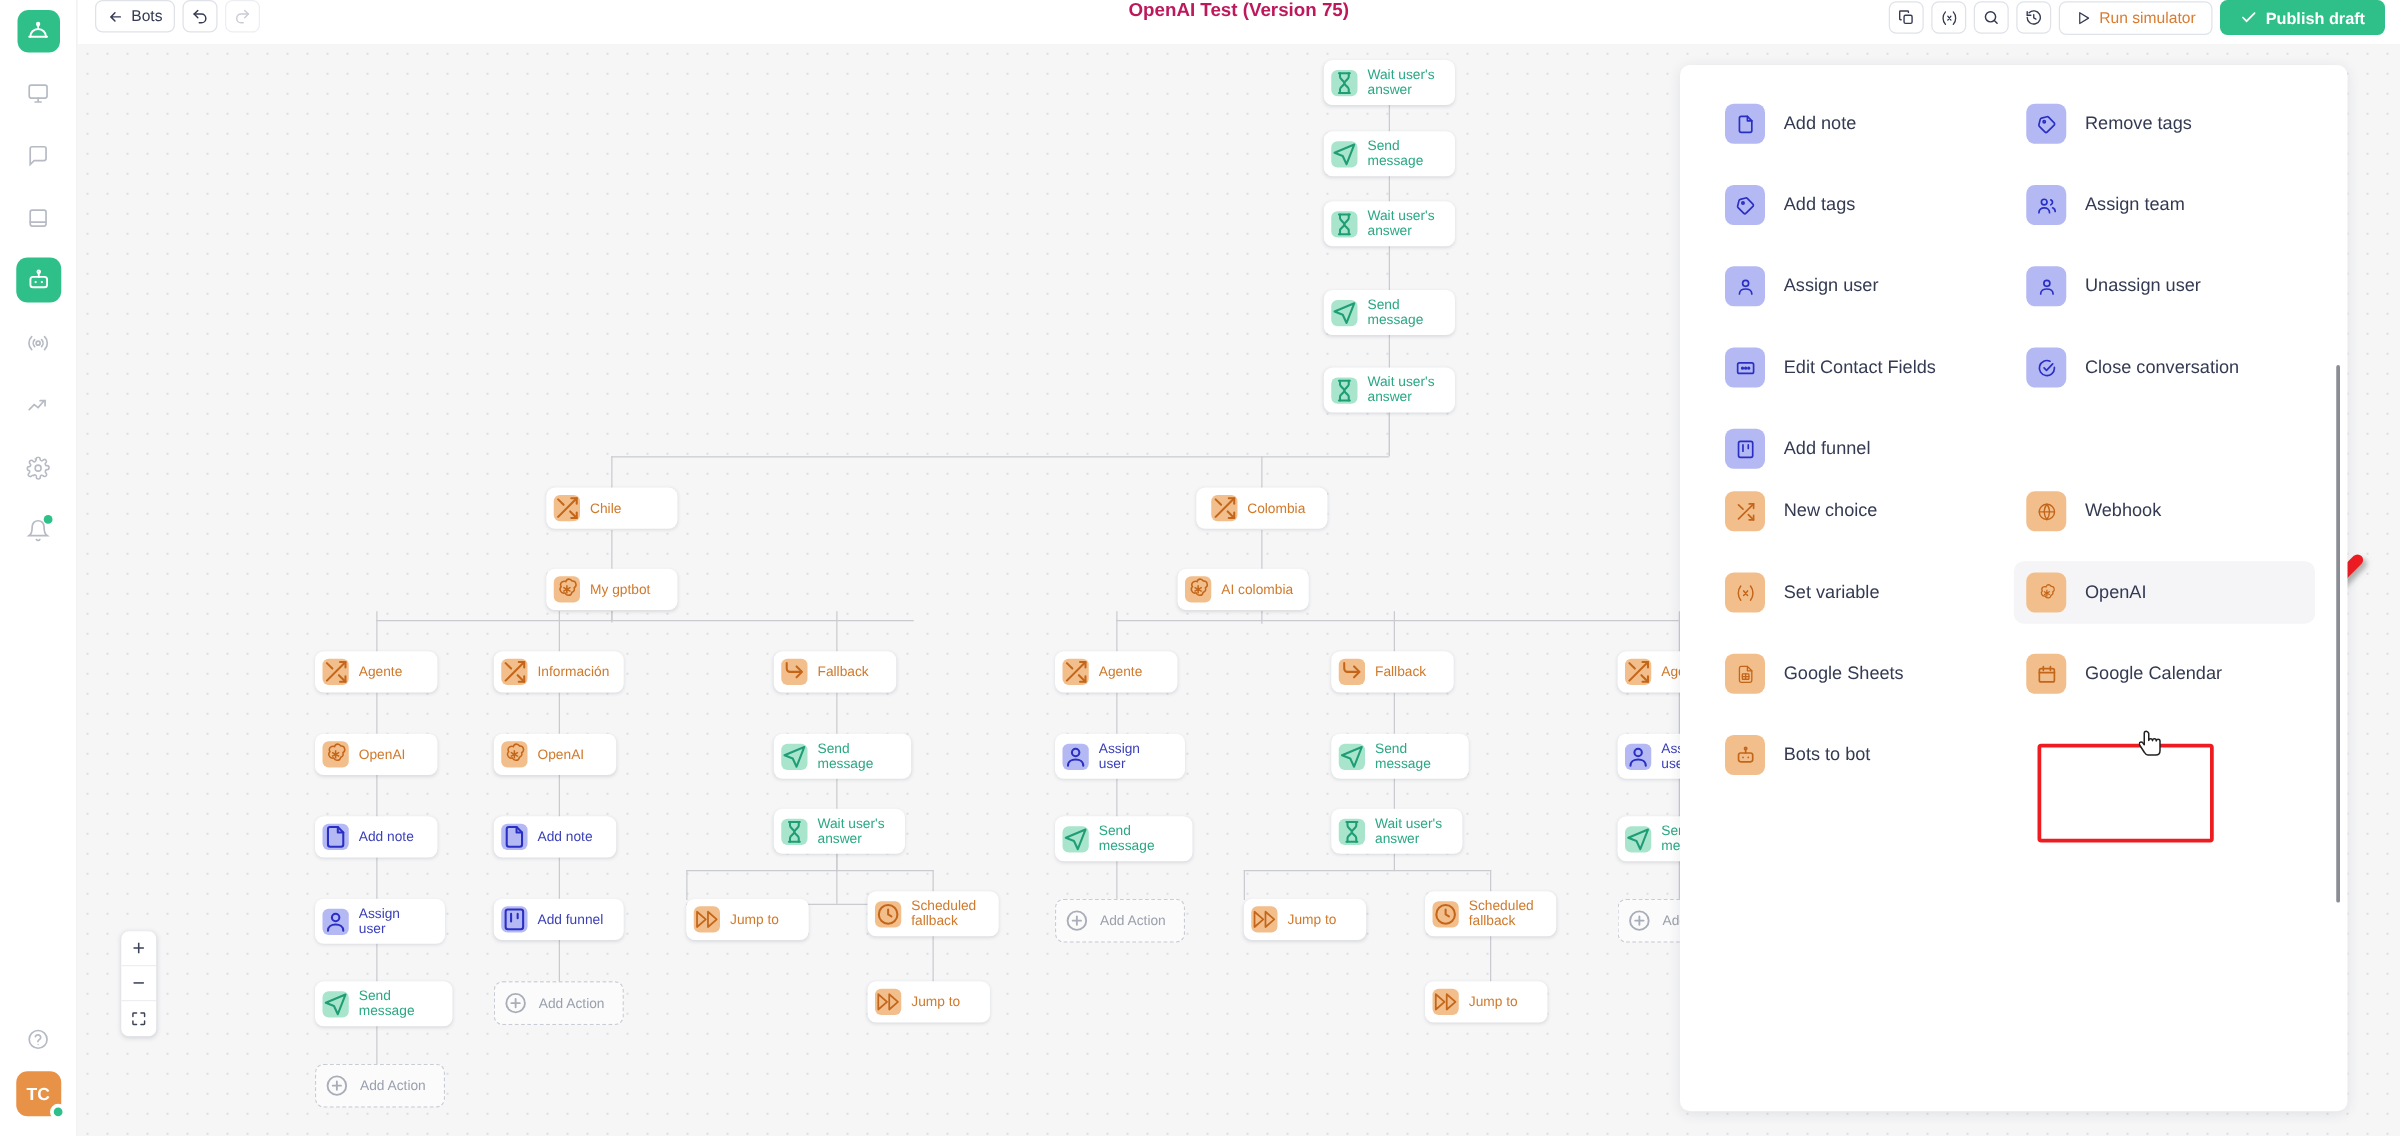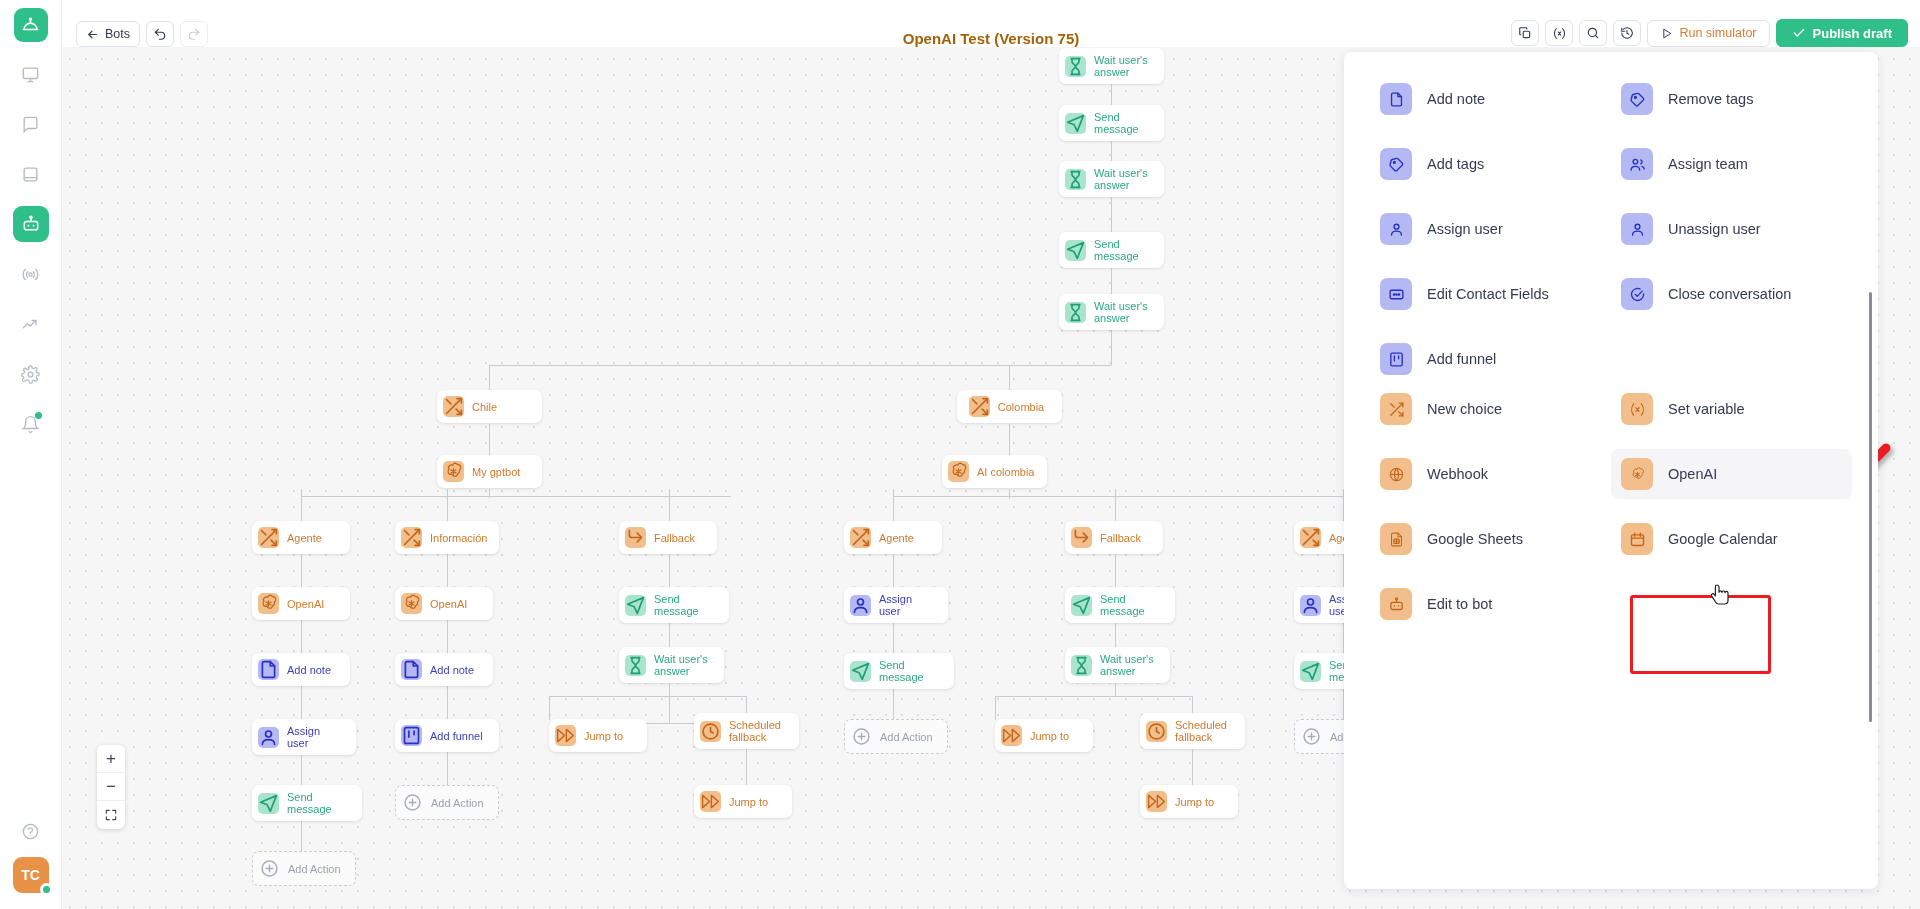--- a/index.html
+++ b/index.html
@@ -35,34 +35,34 @@
     display: flex; align-items: center; justify-content: center; position: relative; cursor: pointer;
   }
   #rail .avatar .dot {
     position: absolute; right: -4px; bottom: -3px; width: 13px; height: 13px;
     background: #2fc08a; border: 3px solid #fff; border-radius: 50%;
   }
   .bell-dot { position:absolute; right:7px; top:6px; width:7px;height:7px;border-radius:50%;background:#2fc08a; }
 
   
   #topbar {
-    position: absolute; left: 62px; top: 12px; right: 0; height: 35px;
-    background: #ffffff; display: flex; align-items: flex-end; z-index: 35;
+    position: absolute; left: 62px; top: 0; right: 0; height: 35px;
+    background: #ffffff; display: flex; align-items: flex-start; z-index: 35;
   }
   .tb-btn {
     height: 26px; border: 1px solid #dfe2e8; border-radius: 6px; background: #fff;
     display: flex; align-items: center; gap: 6px; padding: 0 9px;
     font-size: 12.5px; color: #343a52; cursor: pointer; white-space: nowrap;
   }
   .tb-btn.icon-only { width: 28px; padding: 0; justify-content: center; }
   .tb-btn.disabled { color: #c9ccd4; border-color: #eceef1; }
   #topbar .left { display: flex; align-items: center; gap: 6px; margin-left: 14px; }
   #topbar .title {
     position: absolute; left: 0; right: 0; text-align: center;
-    font-size: 15px; font-weight: 700; color: #a16207; pointer-events: none;
+    font-size: 15px; font-weight: 700; color: #be185d; pointer-events: none;
   }
   #topbar .right { margin-left: auto; display: flex; align-items: center; gap: 6px; margin-right: 12px; z-index: 2; }
   .run-btn { padding: 0 12px; height: 27px; color:#d97b30; }
   .publish-btn {
     height: 28px; border-radius: 6px; background: #2fc08a; color: #fff;
     border: none; display: flex; align-items: center; gap: 7px; padding: 0 16px;
     font-size: 13px; font-weight: 600; cursor: pointer;
   }
 
   
@@ -847,38 +847,38 @@
                 <path d="M4 20L21 3"></path>
                 <path d="M21 16v5h-5"></path>
                 <path d="M15 15l6 6"></path>
                 <path d="M4 4l5 5"></path>
               </svg>
             </span>
             <span class="plabel">New choice</span>
           </div>
           <div class="pitem tan">
             <span class="pi">
-              <svg viewBox="0 0 24 24" fill="none" stroke="currentColor" stroke-width="1.7" stroke-linecap="round" stroke-linejoin="round" width="100%" height="100%" style="width: 17px; height: 17px;">
-                <path d="M6.5 4a13 13 0 0 0 0 16M17.5 4a13 13 0 0 1 0 16"></path>
-                <path d="M9.8 9.5l4.4 5.2M14.2 9.5l-4.4 5.2"></path>
-              </svg>
-            </span>
-            <span class="plabel">Set variable</span>
-          </div>
-          <div class="pitem tan">
-            <span class="pi">
               <svg viewBox="0 0 24 24" fill="none" stroke="currentColor" stroke-width="1.6" stroke-linecap="round" stroke-linejoin="round" width="100%" height="100%" style="width: 17px; height: 17px;">
                 <circle cx="12" cy="12" r="8.6"></circle>
                 <path d="M3.4 12h17.2"></path>
                 <path d="M12 3.4a14 14 0 0 1 0 17.2"></path>
                 <path d="M12 3.4a14 14 0 0 0 0 17.2"></path>
               </svg>
             </span>
             <span class="plabel">Webhook</span>
           </div>
+          <div class="pitem tan">
+            <span class="pi">
+              <svg viewBox="0 0 24 24" fill="none" stroke="currentColor" stroke-width="1.7" stroke-linecap="round" stroke-linejoin="round" width="100%" height="100%" style="width: 17px; height: 17px;">
+                <path d="M6.5 4a13 13 0 0 0 0 16M17.5 4a13 13 0 0 1 0 16"></path>
+                <path d="M9.8 9.5l4.4 5.2M14.2 9.5l-4.4 5.2"></path>
+              </svg>
+            </span>
+            <span class="plabel">Set variable</span>
+          </div>
           <div class="pitem tan hovered">
             <span class="pi">
               <svg viewBox="0 0 24 24" fill="none" stroke="currentColor" stroke-width="1.4" width="100%" height="100%" style="width: 17px; height: 17px;">
                 <path d="M12 3.2c1.5-1 3.6-.6 4.6.9l.1.2c1.7-.2 3.3 1 3.6 2.7.3 1.4-.4 2.8-1.6 3.5.5 1.6-.3 3.4-1.9 4.1l-.2.1c-.3 1.7-1.9 2.9-3.6 2.7-1.3-.1-2.4-1-2.8-2.2-1.6.5-3.4-.3-4.1-1.9-.6-1.3-.3-2.8.7-3.7-.9-1.5-.5-3.4.9-4.4 1-.7 2.3-.8 3.4-.3.2-.6.5-1.1.9-1.7z"></path>
                 <path d="M12 8.3v7.4M8.7 10.1l6.6 3.8M15.3 10.1l-6.6 3.8"></path>
               </svg>
             </span>
             <span class="plabel">OpenAI</span>
           </div>
           <div class="pitem tan">
@@ -905,21 +905,21 @@
           <div class="pitem tan">
             <span class="pi">
               <svg viewBox="0 0 24 24" fill="none" stroke="currentColor" stroke-width="1.9" stroke-linecap="round" stroke-linejoin="round" width="100%" height="100%" style="width: 17px; height: 17px;">
                 <rect x="4" y="9" width="16" height="10" rx="2.5"></rect>
                 <path d="M12 5.2v3.8"></path>
                 <circle cx="12" cy="4" r="1.3"></circle>
                 <circle cx="9" cy="14" r="1.05" fill="currentColor" stroke="none"></circle>
                 <circle cx="15" cy="14" r="1.05" fill="currentColor" stroke="none"></circle>
               </svg>
             </span>
-            <span class="plabel">Edit to bot</span>
+            <span class="plabel">Bots to bot</span>
           </div>
         </div>
     </div>
     <div class="panel-scroll"></div>
     <div id="hl-box" style="border-color: rgb(238, 28, 32);"></div>
   </div>
 
   <svg id="arrow" viewBox="0 0 230 180">
     <defs>
       <filter id="shd" x="-30%" y="-30%" width="170%" height="170%">

